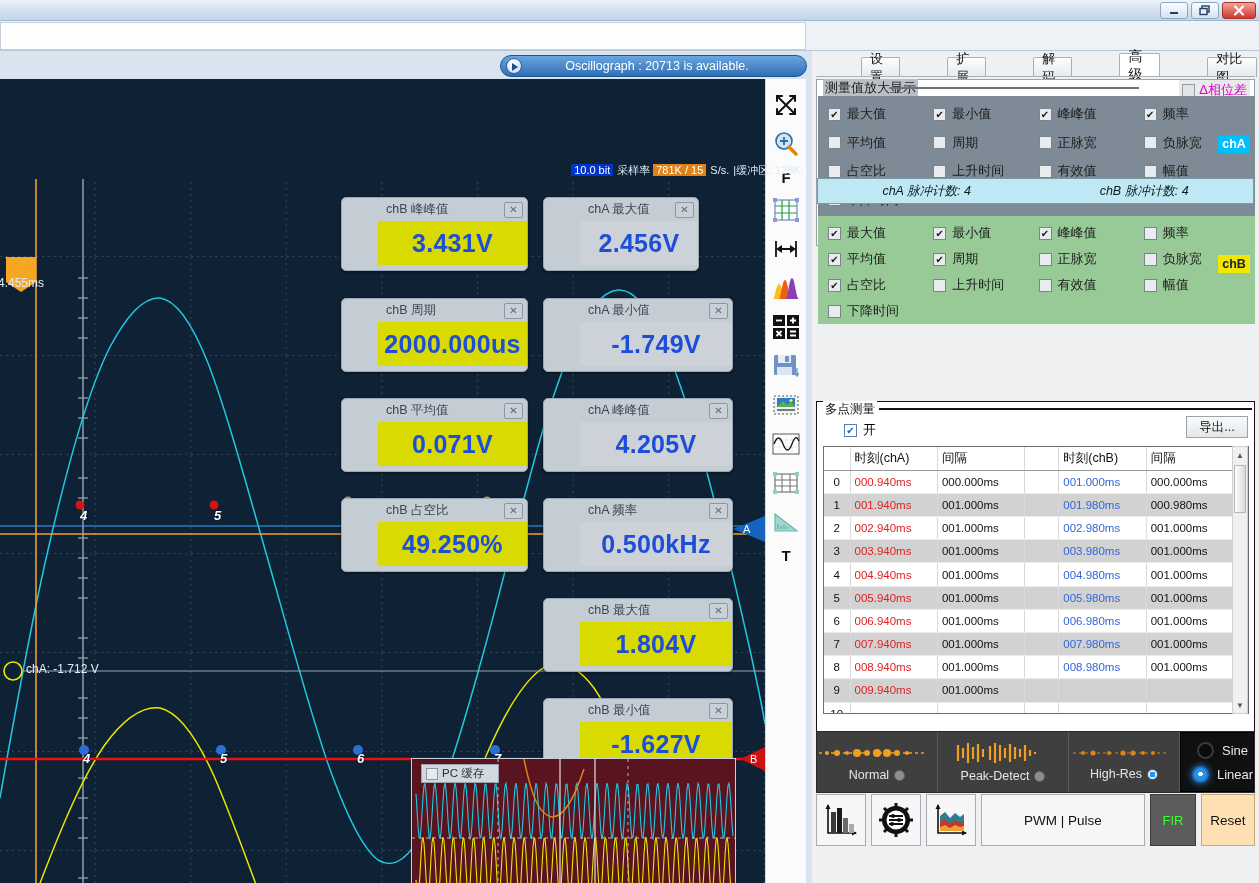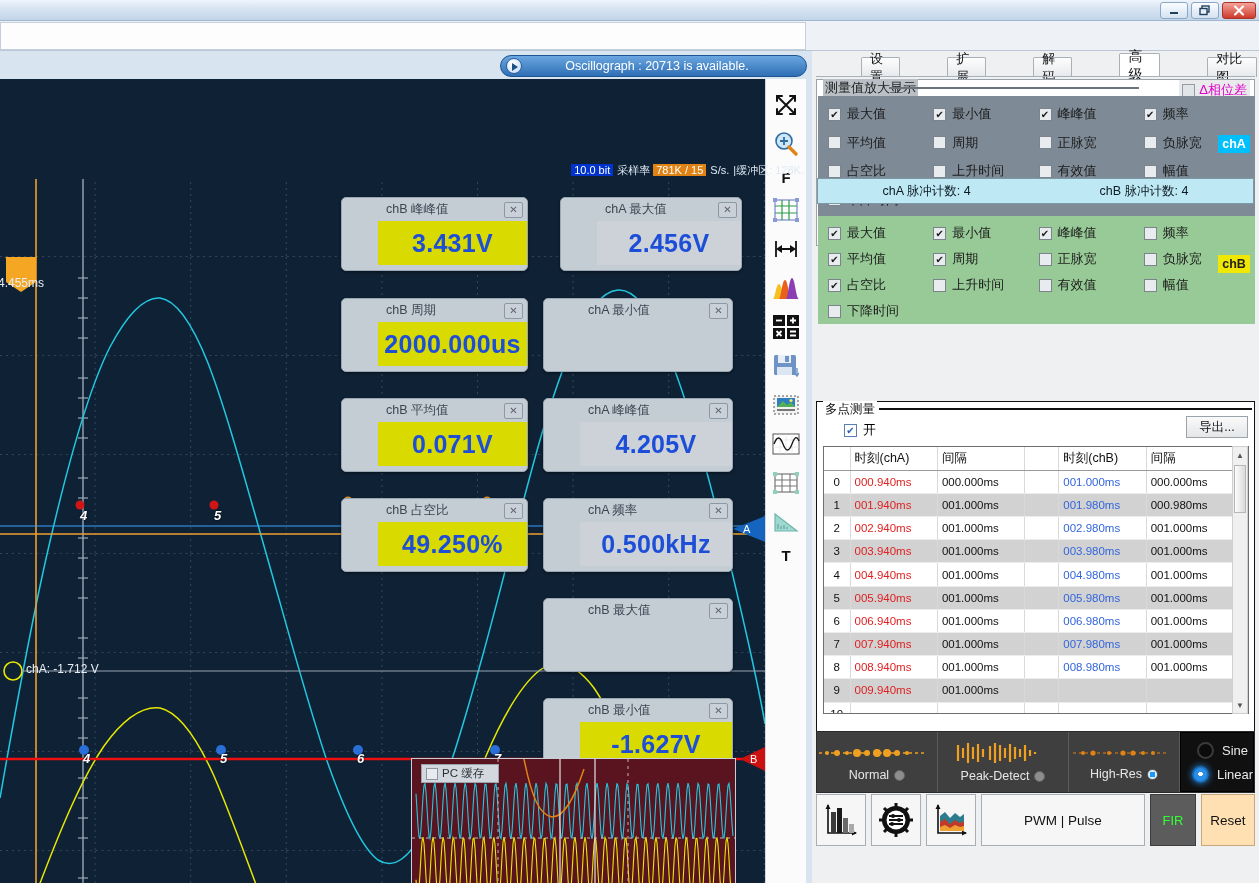--- a/index.html
+++ b/index.html
@@ -112,21 +112,21 @@
   .chgrid.b{ top:136px; height:108px; background:#97ca97;}
   .ck{ display:flex; align-items:center; gap:6px; font-size:13px; color:#1b1b1b; }
   .ck .cb{ width:13px;height:13px; background:#e9ecef; border:1px solid #7b848d;
     display:flex;align-items:center;justify-content:center; font-size:10px; color:#1b1b1b;}
   .chtag{ position:absolute; right:4px; width:32px; height:18px; font-size:12.5px;
     display:flex;align-items:center;justify-content:center; font-weight:bold;}
   .chtag.a{ top:55px; background:#00bfff; color:#fff; }
   .chtag.b{ top:55px; background:#f0e800; color:#222; }
   #pulsebar{ position:absolute; left:5px; top:127px; width:437px; height:26px;
     background:#bfe8f5; border:1px solid #7d99a5; display:flex; align-items:center;
-    justify-content:space-around; font-size:12.5px; color:#0b1a22;}
+    justify-content:space-around; font-size:12.5px; color:#0b1a22;font-style:italic;}
 
   
   #grp3{ position:absolute; left:4px; top:350px; width:439px; height:380px;
     border:1px solid #111; background:#fff;}
   #grp3 .gtitle{ position:absolute; left:6px; top:-1px; font-size:12.5px; color:#111;
     background:#fff; padding:0 2px;}
   #grp3 .gline{ position:absolute; left:62px; top:6px; right:2px; height:2px; background:#111;}
   #mpon{ position:absolute; left:27px; top:19px; display:flex; align-items:center;
     gap:6px; font-size:13px; }
   #mpon .cb{ width:13px;height:13px;background:#fff;border:1px solid #5a7fb5;
@@ -332,39 +332,40 @@
   </div>
 
   <div id="mboxes">
       <div class="mbox chb" style="left: 341px; top: 118px; width: 187px; height: 74px;">
         <div class="hdr">
       <span>chB 峰峰值</span>
       <span class="closebtn">✕</span>
     </div>
     <div class="val">3.431V</div>
       </div>
-      <div class="mbox cha" style="left: 543px; top: 118px; width: 182px; height: 74px; margin-left: 17px;">
+      <div class="mbox cha" style="left: 543px; top: 118px; width: 156px; height: 74px;">
         <div class="hdr">
       <span>chA 最大值</span>
       <span class="closebtn">✕</span>
     </div>
     <div class="val">2.456V</div>
       </div>
       <div class="mbox chb" style="left: 341px; top: 219px; width: 187px; height: 74px;">
         <div class="hdr">
       <span>chB 周期</span>
       <span class="closebtn">✕</span>
     </div>
     <div class="val">2000.000us</div>
       </div>
       <div class="mbox cha" style="left: 543px; top: 219px; width: 190px; height: 74px;">
         <div class="hdr">
       <span>chA 最小值</span>
       <span class="closebtn">✕</span>
     </div>
+    <div class="val">-1.749V</div>
       </div>
       <div class="mbox chb" style="left: 341px; top: 319px; width: 187px; height: 74px;">
         <div class="hdr">
       <span>chB 平均值</span>
       <span class="closebtn">✕</span>
     </div>
     <div class="val">0.071V</div>
       </div>
       <div class="mbox cha" style="left: 543px; top: 319px; width: 190px; height: 74px;">
         <div class="hdr">
@@ -385,20 +386,21 @@
       <span>chA 频率</span>
       <span class="closebtn">✕</span>
     </div>
     <div class="val">0.500kHz</div>
       </div>
       <div class="mbox chb" style="left: 543px; top: 519px; width: 190px; height: 74px;">
         <div class="hdr">
       <span>chB 最大值</span>
       <span class="closebtn">✕</span>
     </div>
+    <div class="val">1.804V</div>
       </div>
       <div class="mbox chb" style="left: 543px; top: 619px; width: 190px; height: 74px;">
         <div class="hdr">
       <span>chB 最小值</span>
       <span class="closebtn">✕</span>
     </div>
     <div class="val">-1.627V</div>
       </div>
     </div>
 

